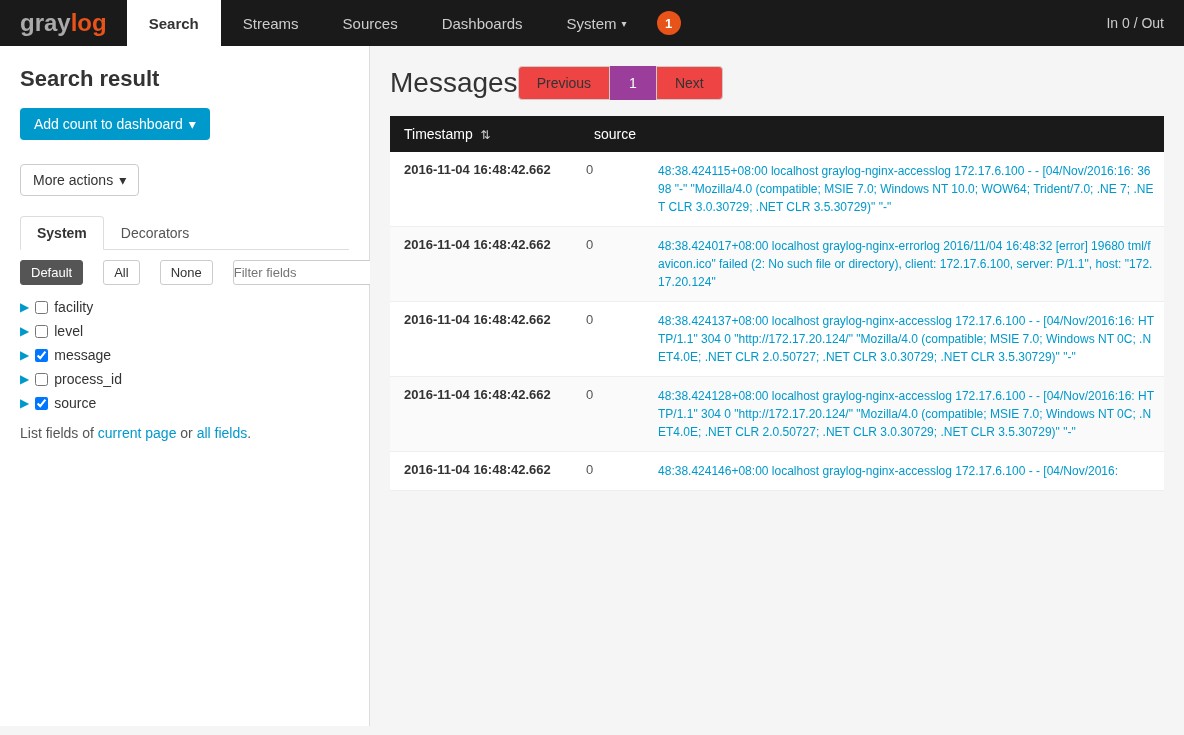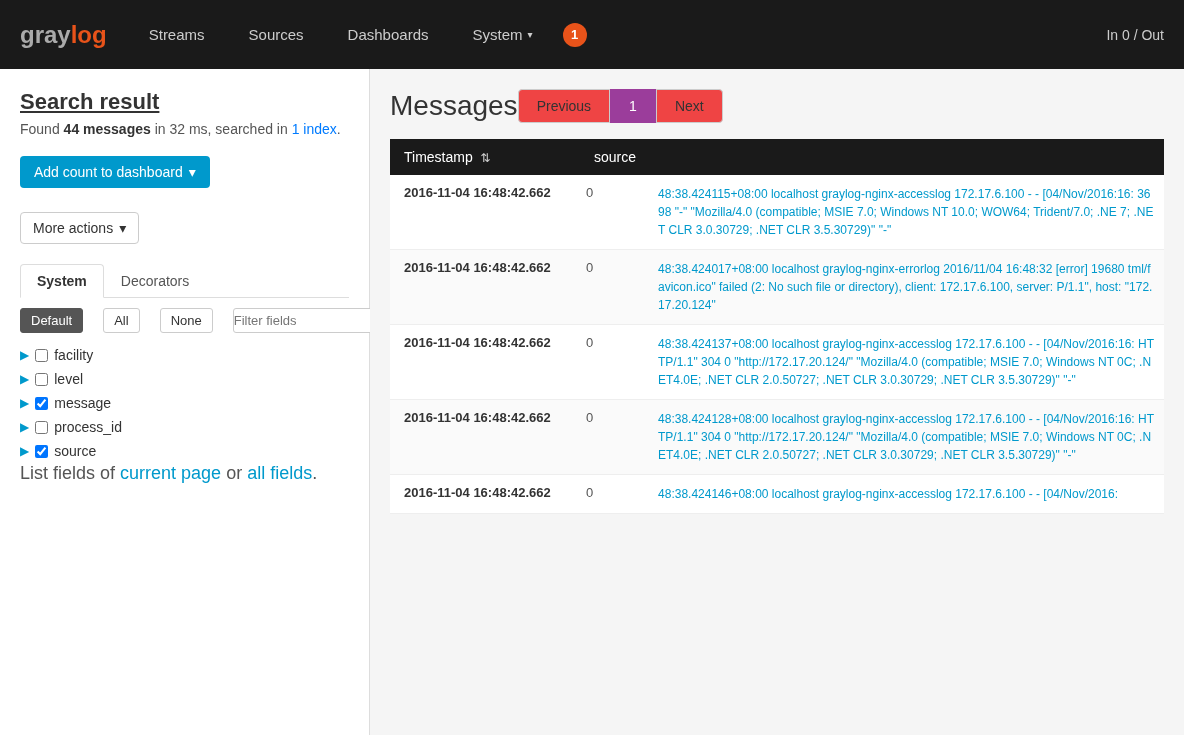--- a/index.html
+++ b/index.html
@@ -3,21 +3,21 @@
   <meta charset="utf-8">
   <style>
     * { box-sizing: border-box; margin: 0; padding: 0; }
     body { font-family: Arial, Helvetica, sans-serif; font-size: 14px; background: #f5f5f5; color: #333; }
 
     
     .navbar {
       background: #1a1a1a;
       display: flex;
       align-items: center;
-      height: 69px;
+      height: 46px;
       padding: 0 10px;
       position: relative;
     }
     .navbar-brand {
       display: flex;
       align-items: center;
       margin-right: 10px;
       padding: 0 10px;
     }
     .brand-gray { color: #aaa; font-size: 24px; font-weight: bold; }
@@ -76,22 +76,21 @@
       width: 370px;
       min-width: 370px;
       background: #fff;
       padding: 20px;
       border-right: 1px solid #ddd;
     }
     .sidebar h2 {
       font-size: 22px;
       font-weight: bold;
       color: #333;
-      margin-bottom: 4px;
-      text-decoration: underline;
+      margin-bottom: 16px;
     }
     .sidebar .result-info {
       font-size: 14px;
       color: #555;
       margin-bottom: 16px;
       line-height: 1.5;
     }
     .sidebar .result-info strong { color: #333; font-weight: bold; }
     .sidebar .result-info a { color: #007bff; text-decoration: none; }
 
@@ -217,21 +216,22 @@
       cursor: pointer;
     }
     .field-item label {
       cursor: pointer;
       color: #333;
     }
     .scrollbar-container {
       position: relative;
     }
     .list-footer {
-      font-size: 18px;
+      margin-top: 10px;
+      font-size: 14px;
       color: #555;
     }
     .list-footer a { color: #0099cc; text-decoration: none; }
 
     
     .content {
       flex: 1;
       padding: 20px;
       background: #f5f5f5;
       overflow: hidden;
@@ -324,41 +324,37 @@
   </style>
 </head>
 <body>
 
 <nav class="navbar">
   <div class="navbar-brand">
     <span class="brand-gray">gray</span>
       <span class="brand-log">log</span>
   </div>
   <div class="nav-items">
+    <a class="nav-item active">Search</a>
     <a class="nav-item">Streams</a>
     <a class="nav-item">Sources</a>
     <a class="nav-item">Dashboards</a>
     <a class="nav-item">
       <span>System</span>
       <span class="dropdown-arrow">▾</span>
     </a>
   </div>
   <div class="nav-badge">1</div>
   <div class="nav-right">In 0 / Out</div>
 </nav>
 
 <div class="main-layout">
 
   <div class="sidebar">
     <h2>Search result</h2>
-    <div class="result-info">
-      Found <strong>44 messages</strong>
-      <span>in 32 ms, searched in</span>
-      <a href="#">1 index</a><span>.</span>
-    </div>
 
     <div class="btn-row">
       <button class="btn-blue">
         <span>Add count to dashboard</span>
         <span>▾</span>
       </button>
       <button class="btn-default">
         <span>More actions</span>
         <span>▾</span>
       </button>

